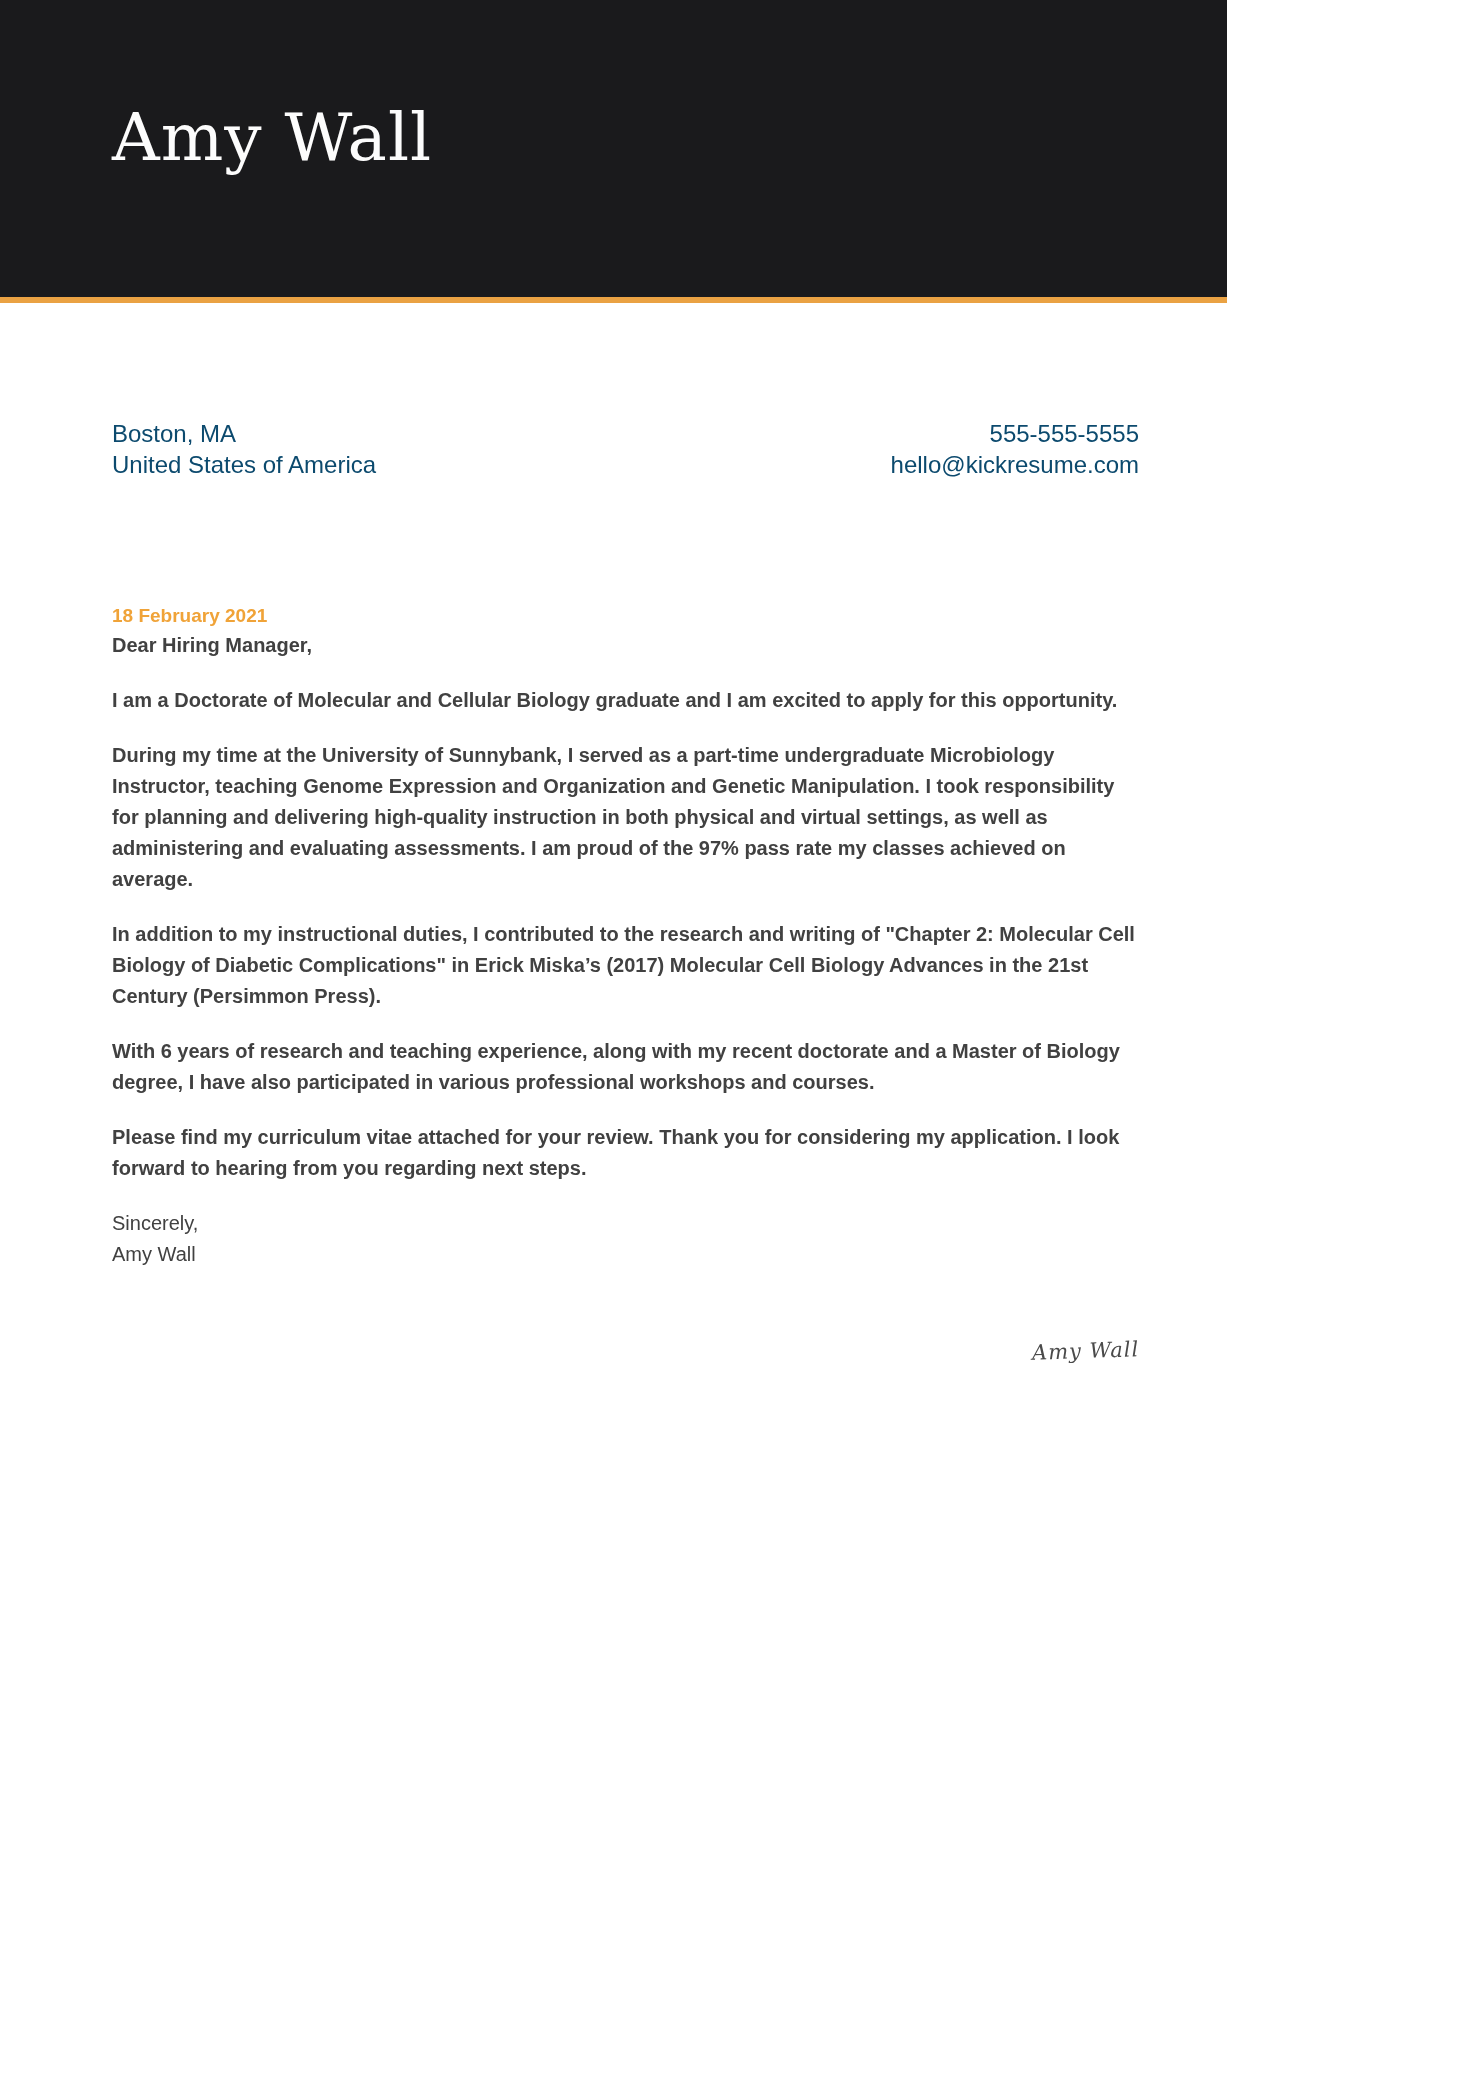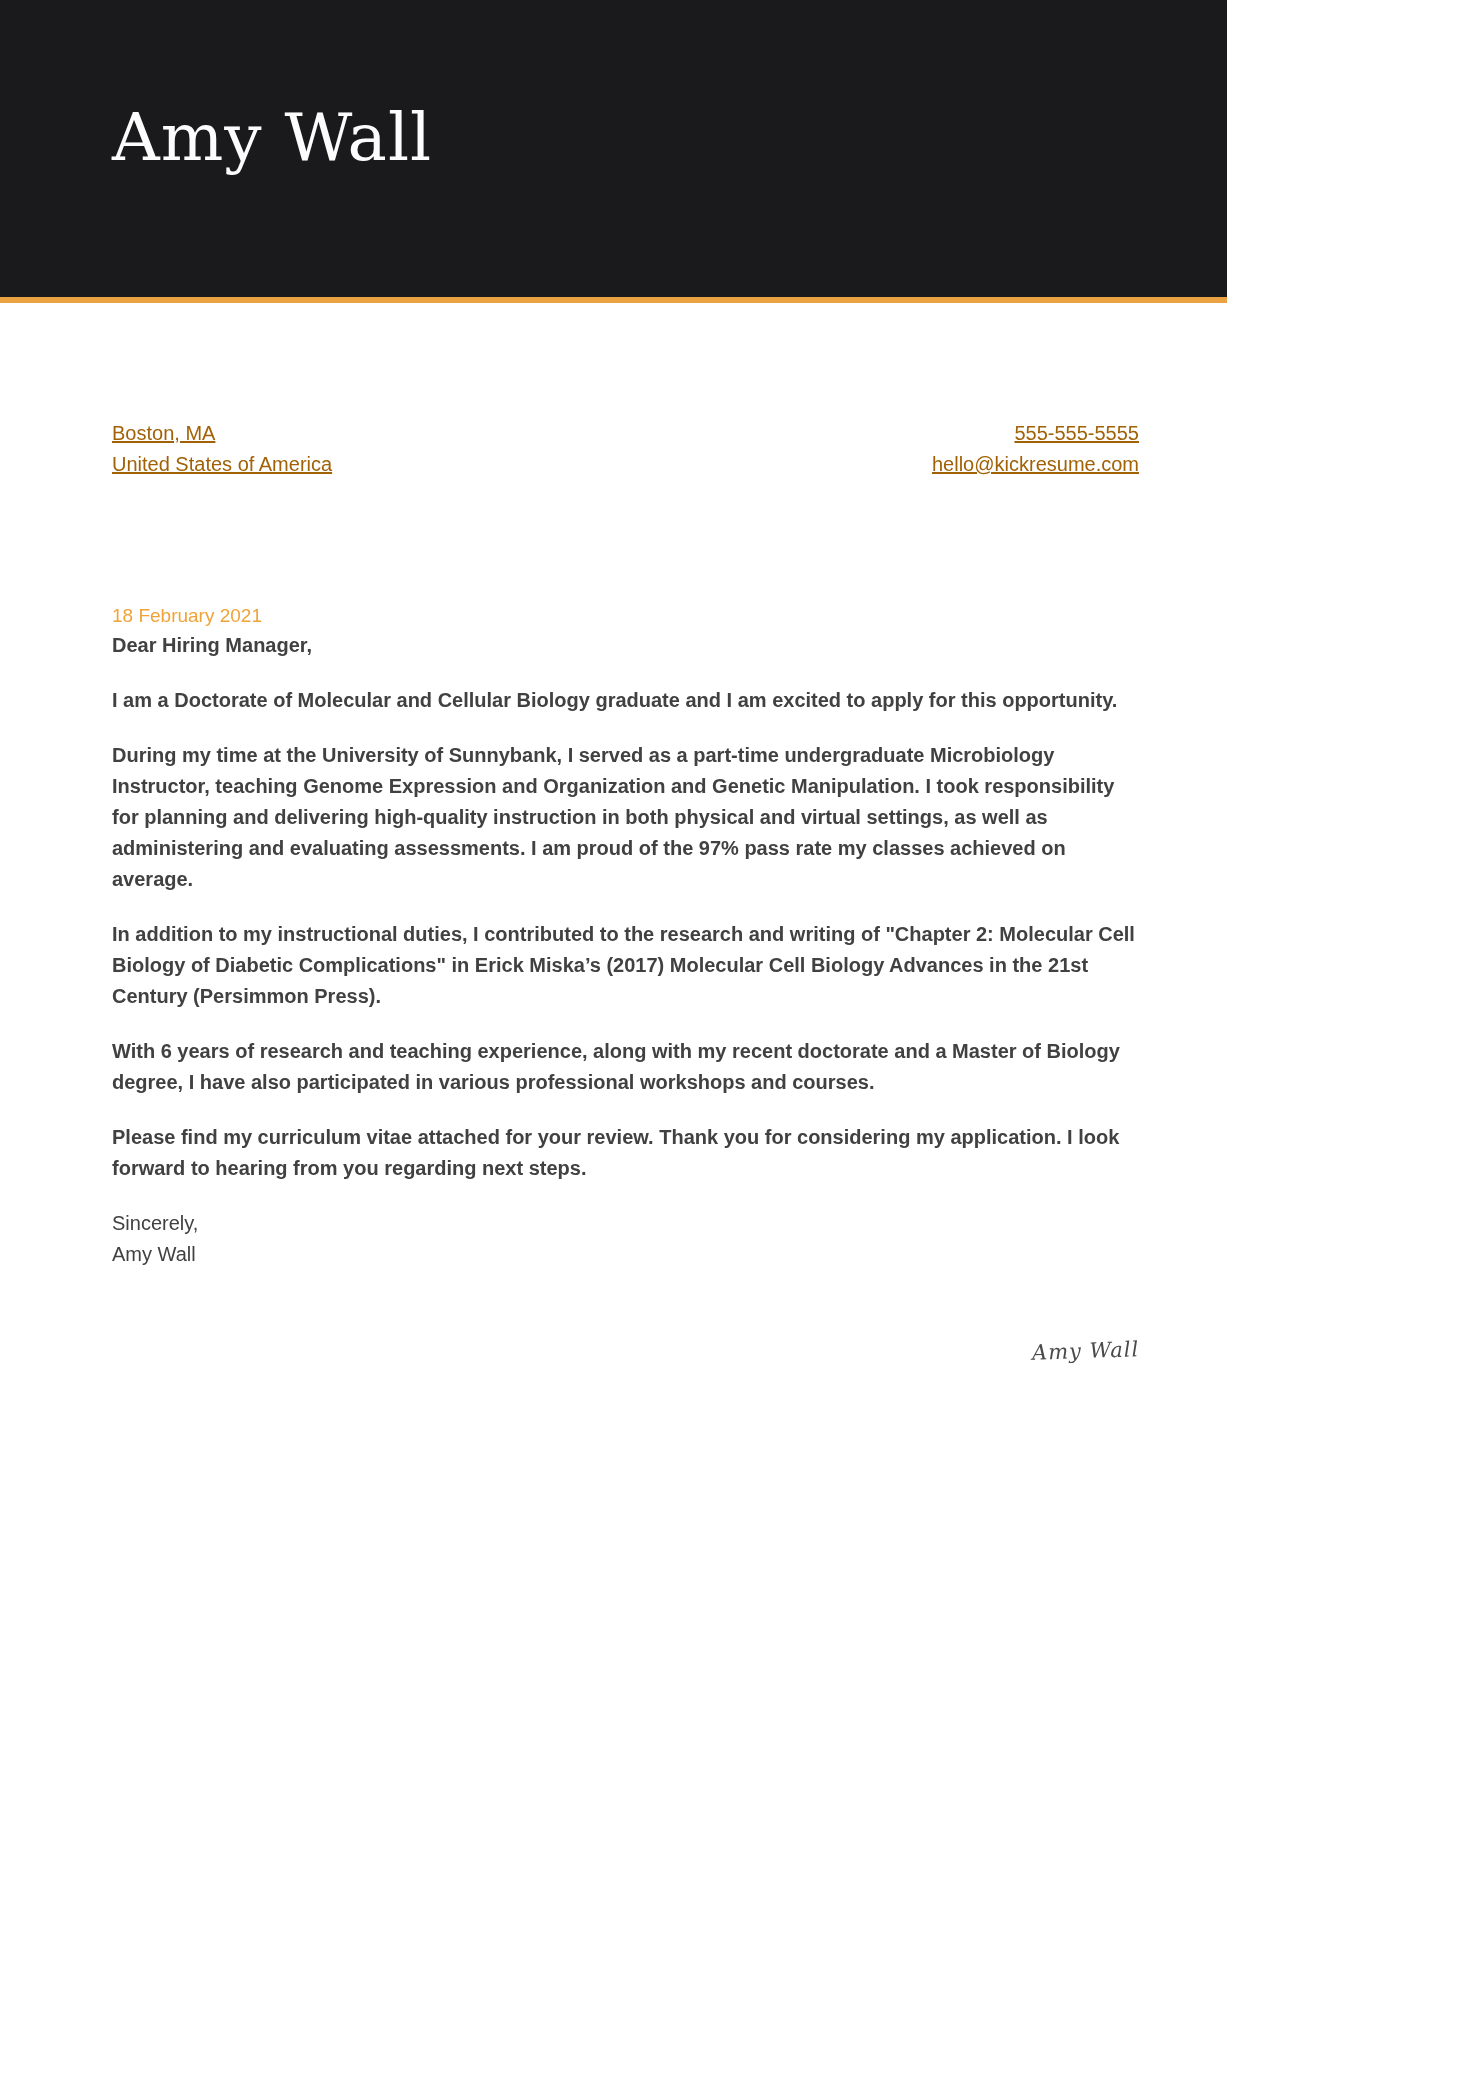--- a/index.html
+++ b/index.html
@@ -35,35 +35,34 @@
   }
   .accent-rule {
     height: 6px;
     background: #eaa243;
   }
   .contact-row {
     margin: 115px 88px 0 112px;
     display: flex;
     justify-content: space-between;
     align-items: flex-start;
-    color: #a16207;
-    font-size: 20px;
+    color: #0c4a6e;
+    font-size: 24px;
     line-height: 31px;
-    text-decoration: underline;
   }
   .contact-right { text-align: right; }
   .letter {
     margin: 122px 88px 0 112px;
     color: #414141;
     font-size: 20px;
     line-height: 31px;
   }
   .date {
     color: #f0a338;
-    font-weight: normal;
+    font-weight: bold;
     font-size: 19px;
     line-height: 28px;
   }
   .subject {
     font-size: 23px;
     line-height: 35px;
     color: #3d3d3d;
     margin-bottom: 22px;
   }
   .letter p { margin: 0 0 24px 0; font-weight: bold; }

